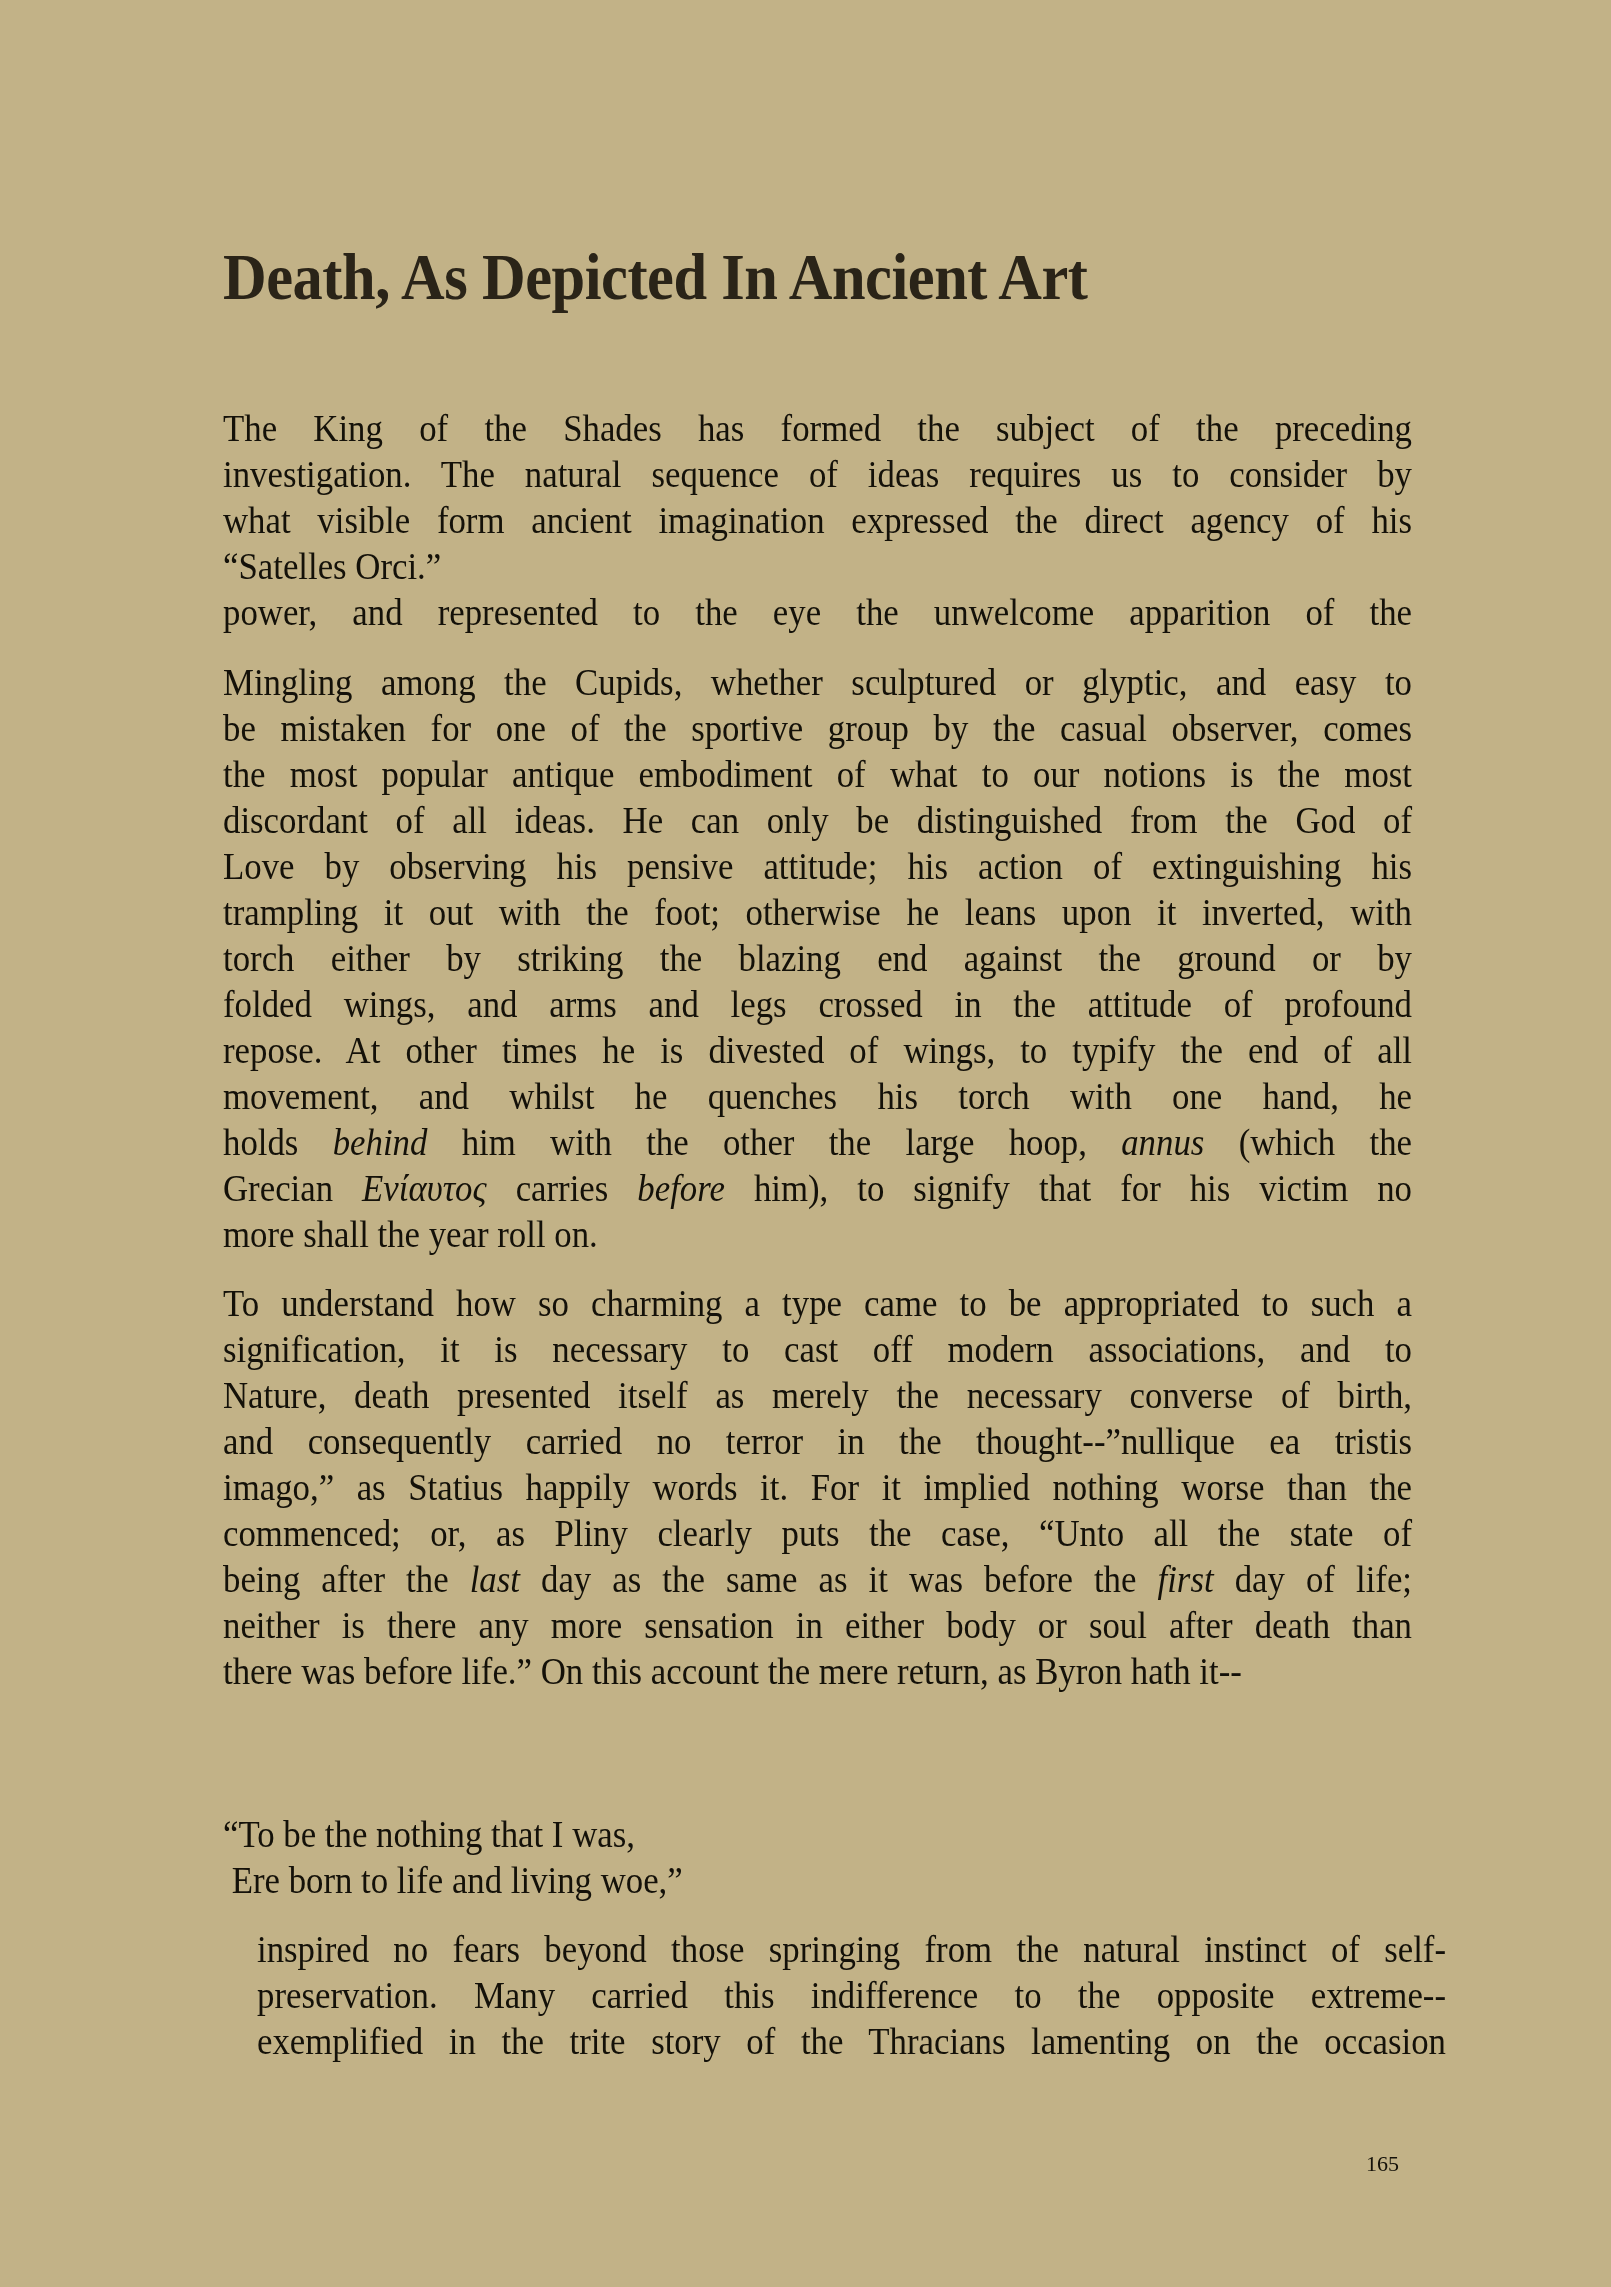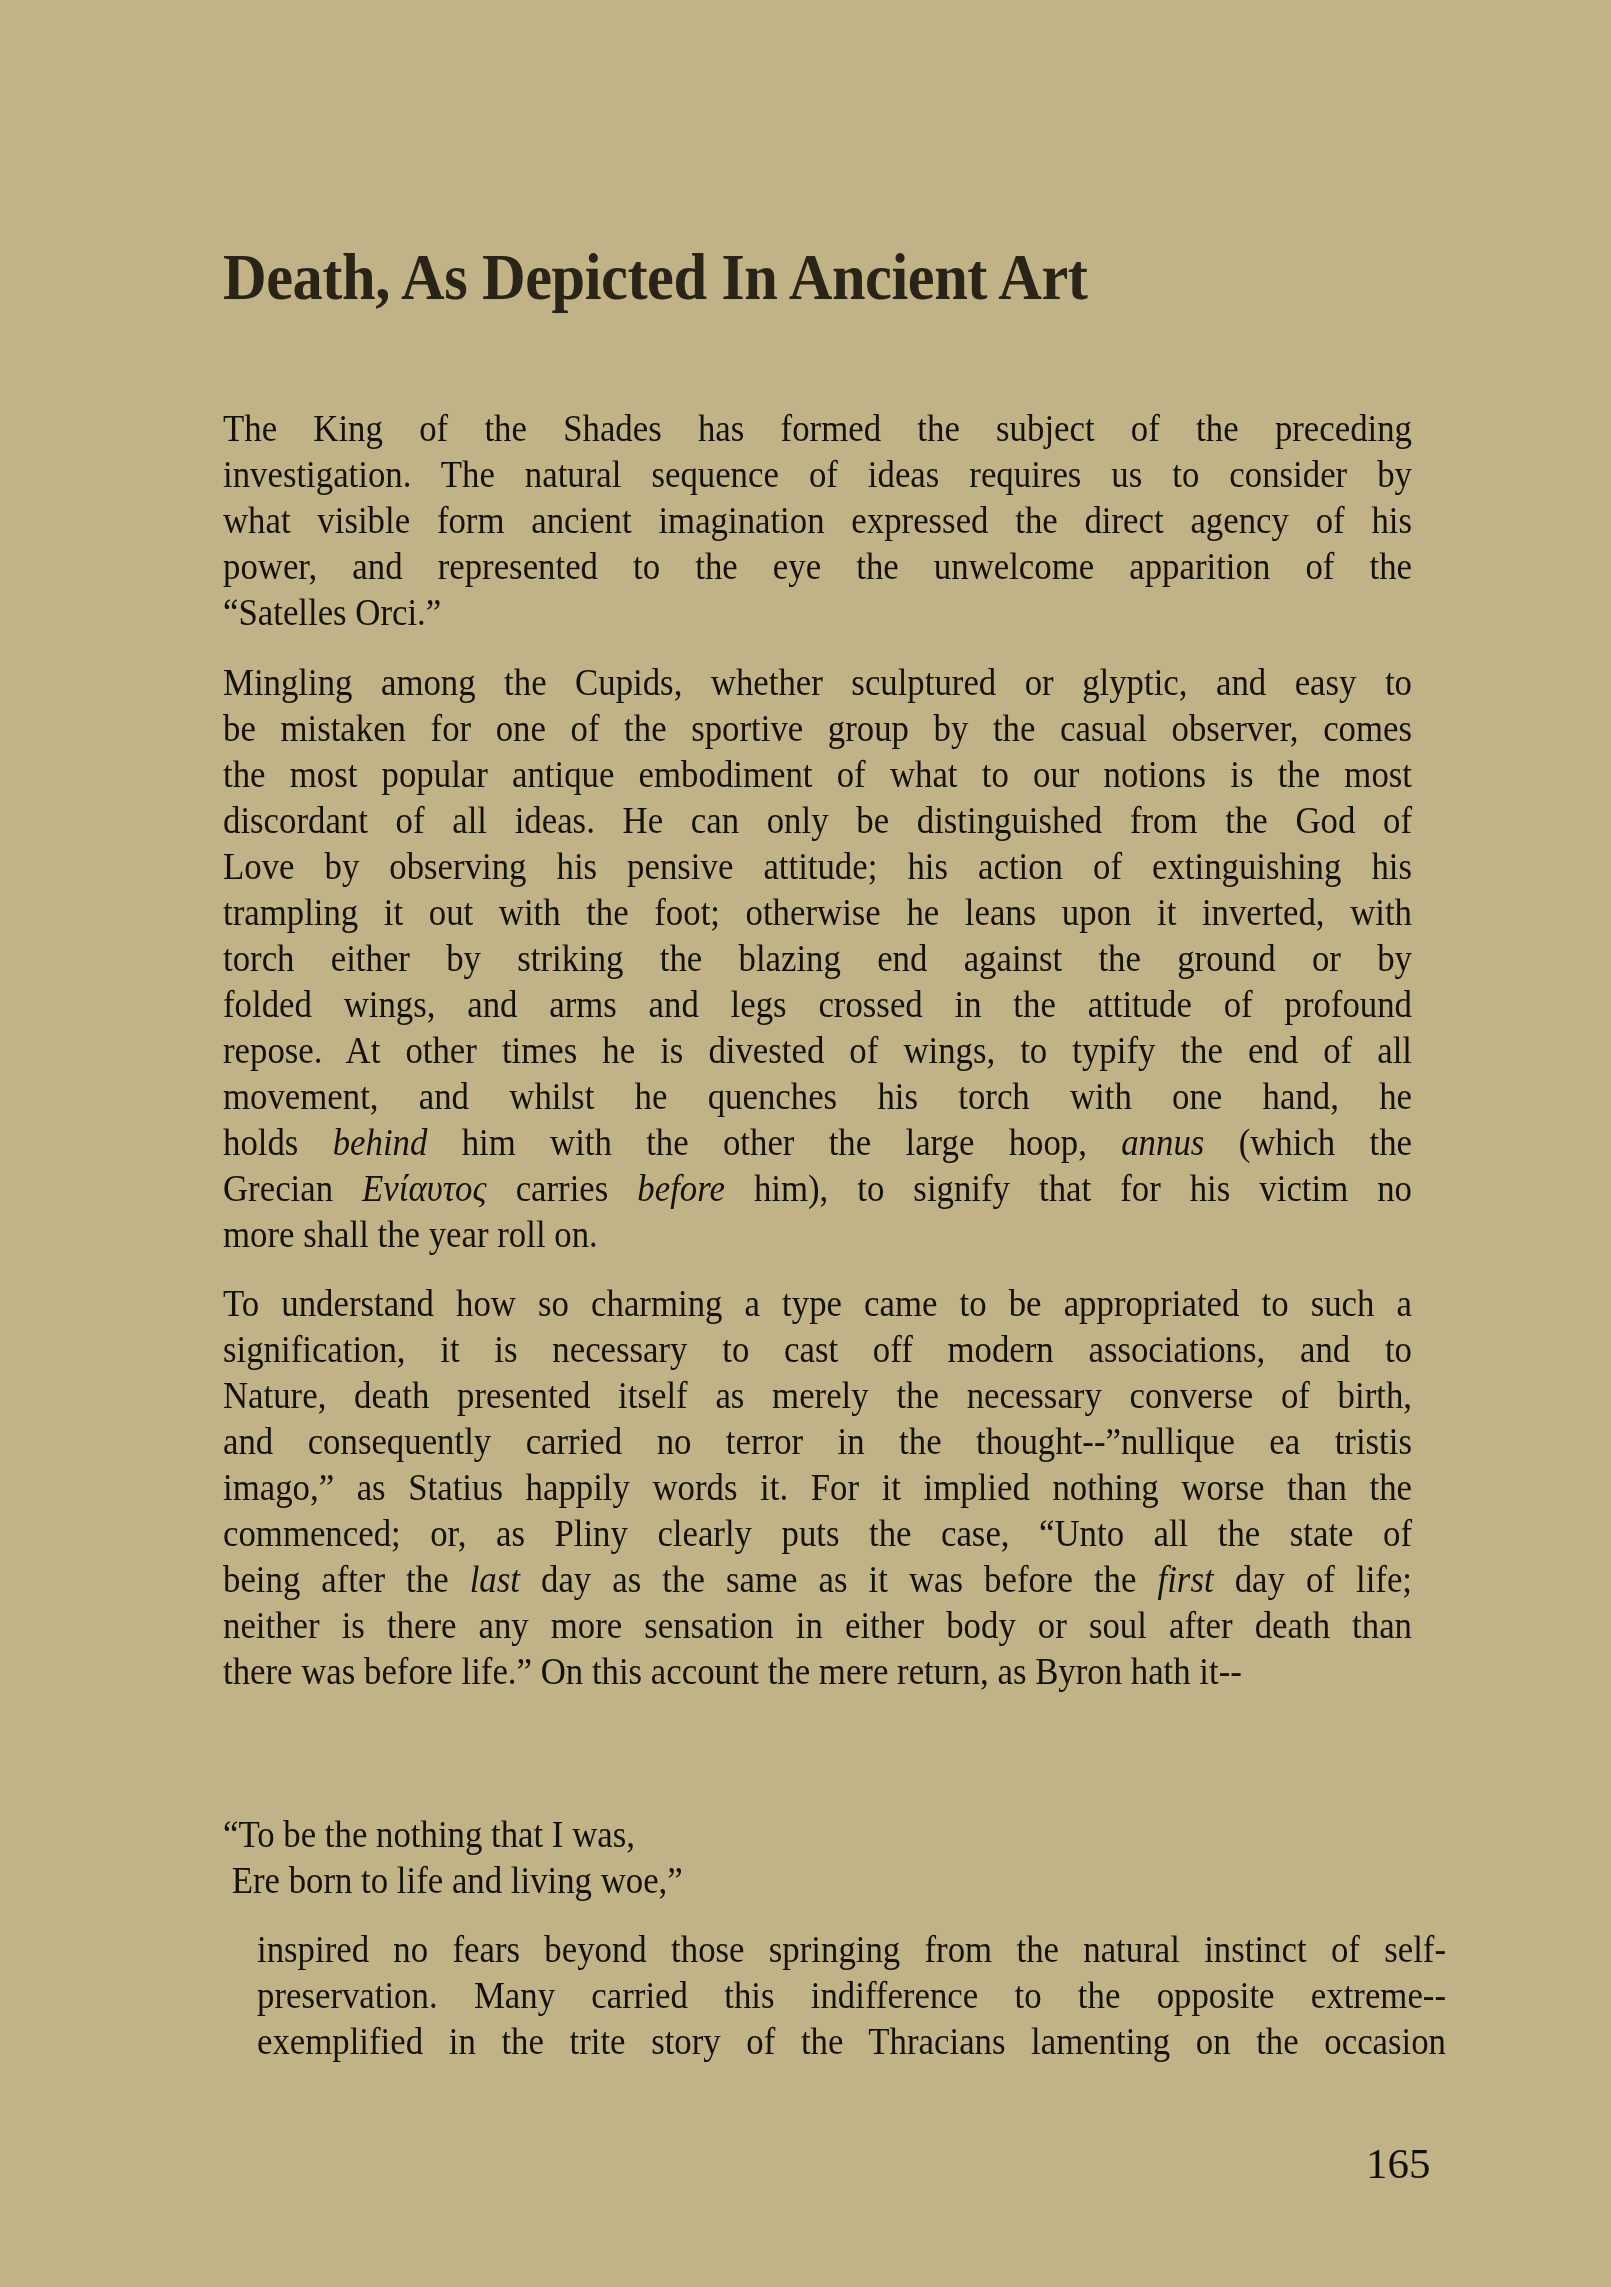--- a/index.html
+++ b/index.html
@@ -78,37 +78,37 @@
     line-height: 46px;
     font-size: 37px;
     white-space: pre;
     transform: scaleX(0.94);
     transform-origin: left center;
   }
   .page-number {
     position: absolute;
     left: 1355px;
     top: 2143px;
-    font-size: 43px;
+    font-size: 22px;
     line-height: 41px;
     color: #141109;
   }
 </style>
 </head>
 <body>
 
 <div class="page">
   <h1 class="title">Death, As Depicted In Ancient Art</h1>
 
   <div class="para" id="p1">
       <span class="line"><span class="inner">The King of the Shades has formed the subject of the preceding</span></span>
       <span class="line"><span class="inner">investigation. The natural sequence of ideas requires us to consider by</span></span>
       <span class="line"><span class="inner">what visible form ancient imagination expressed the direct agency of his</span></span>
+      <span class="line last"><span class="inner">“Satelles Orci.”</span></span>
       <span class="line"><span class="inner">power, and represented to the eye the unwelcome apparition of the</span></span>
-      <span class="line last"><span class="inner">“Satelles Orci.”</span></span>
     </div>
   <div class="para" id="p2">
       <span class="line"><span class="inner">Mingling among the Cupids, whether sculptured or glyptic, and easy to</span></span>
       <span class="line"><span class="inner">be mistaken for one of the sportive group by the casual observer, comes</span></span>
       <span class="line"><span class="inner">the most popular antique embodiment of what to our notions is the most</span></span>
       <span class="line"><span class="inner">discordant of all ideas. He can only be distinguished from the God of</span></span>
       <span class="line"><span class="inner">Love by observing his pensive attitude; his action of extinguishing his</span></span>
       <span class="line"><span class="inner">trampling it out with the foot; otherwise he leans upon it inverted, with</span></span>
       <span class="line"><span class="inner">torch either by striking the blazing end against the ground or by</span></span>
       <span class="line"><span class="inner">folded wings, and arms and legs crossed in the attitude of profound</span></span>

